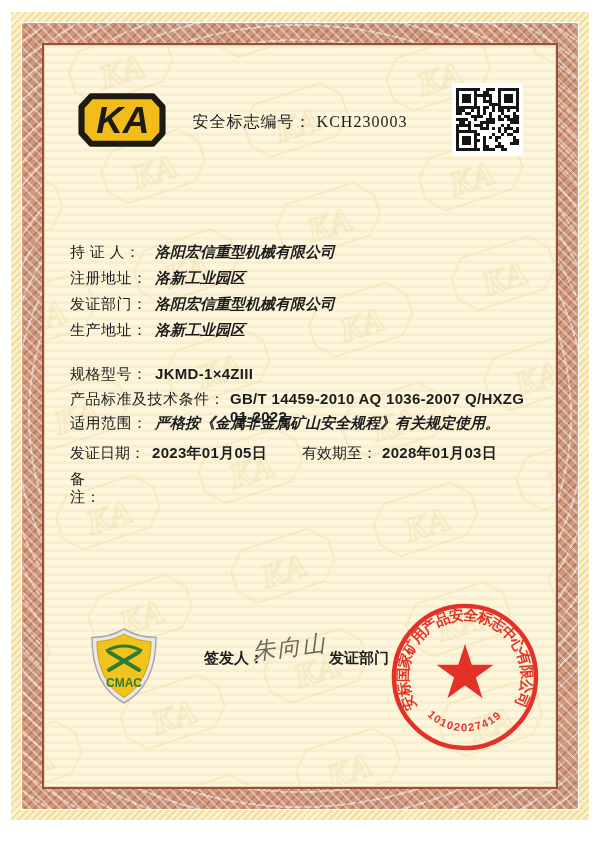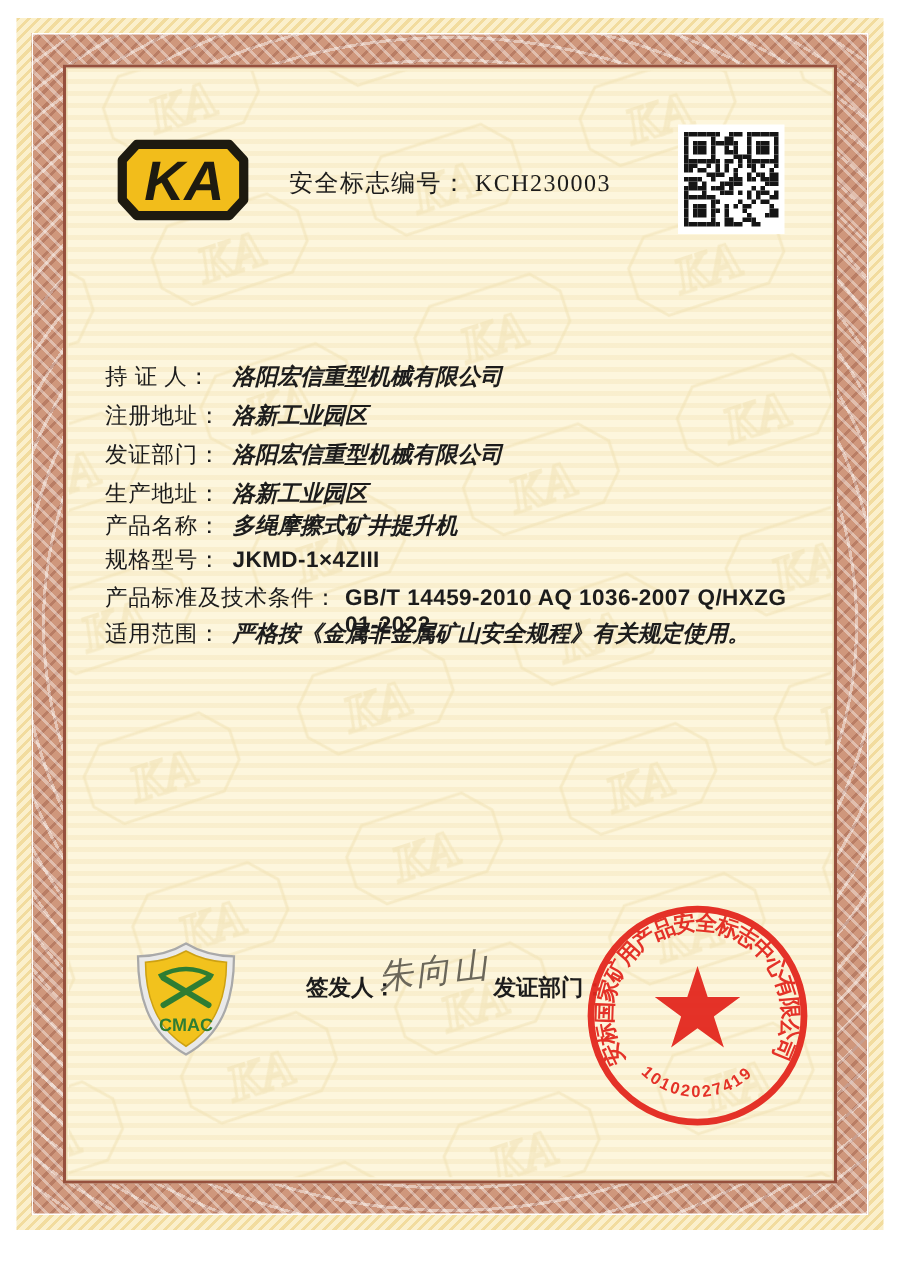--- a/index.html
+++ b/index.html
@@ -348,39 +348,42 @@
     <span class="val">洛新工业园区</span>
   </div>
   <div class="row r3">
     <span class="lbl">发证部门：</span>
     <span class="val">洛阳宏信重型机械有限公司</span>
   </div>
   <div class="row r4">
     <span class="lbl">生产地址：</span>
     <span class="val">洛新工业园区</span>
   </div>
-  <div class="row r5">
-    <span class="lbl">产品名称：</span>
-    <span class="val">多绳摩擦式矿井提升机</span>
-  </div>
   <div class="row r6">
     <span class="lbl">规格型号：</span>
     <span class="val val-sans">JKMD-1×4ZIII</span>
   </div>
   <div class="row r7">
     <span class="lbl-wide">产品标准及技术条件：</span>
     <span class="val val-sans">GB/T 14459-2010 AQ 1036-2007 Q/HXZG 01-2022</span>
   </div>
   <div class="row r8">
     <span class="lbl">适用范围：</span>
     <span class="val">严格按《金属非金属矿山安全规程》有关规定使用。</span>
   </div>
 
+  <div class="row r-dates">
+    <span class="d-iss-l">发证日期：</span>
+    <span class="d-iss-v val-sans">2023年01月05日</span>
+    <span class="d-val-l">有效期至：</span>
+    <span class="d-val-v val-sans">2028年01月03日</span>
+  </div>
 
   <div class="row r-remark">
+    <span class="lbl-narrow">备　 注：</span>
   </div>
 
 
   <svg class="cmac" viewBox="0 0 72 78">
     <path d="M36,2 C46,8 57,10.5 68,10.5 C68,34 63,61 36,76 C9,61 4,34 4,10.5 C15,10.5 26,8 36,2 Z" fill="#e9e9e9" stroke="#a9a9a9" stroke-width="1.5"></path>
     <path d="M36,7 C45,12 54,14 63,14.5 C63,33 58,57 36,70.5 C14,57 9,33 9,14.5 C18,14 27,12 36,7 Z" fill="#f2c21d" stroke="#cda112" stroke-width="1"></path>
     <g stroke="#2e7d33" stroke-width="4" stroke-linecap="round">
       <line x1="21" y1="25" x2="51" y2="43"></line>
       <line x1="51" y1="25" x2="21" y2="43"></line>
     </g>

